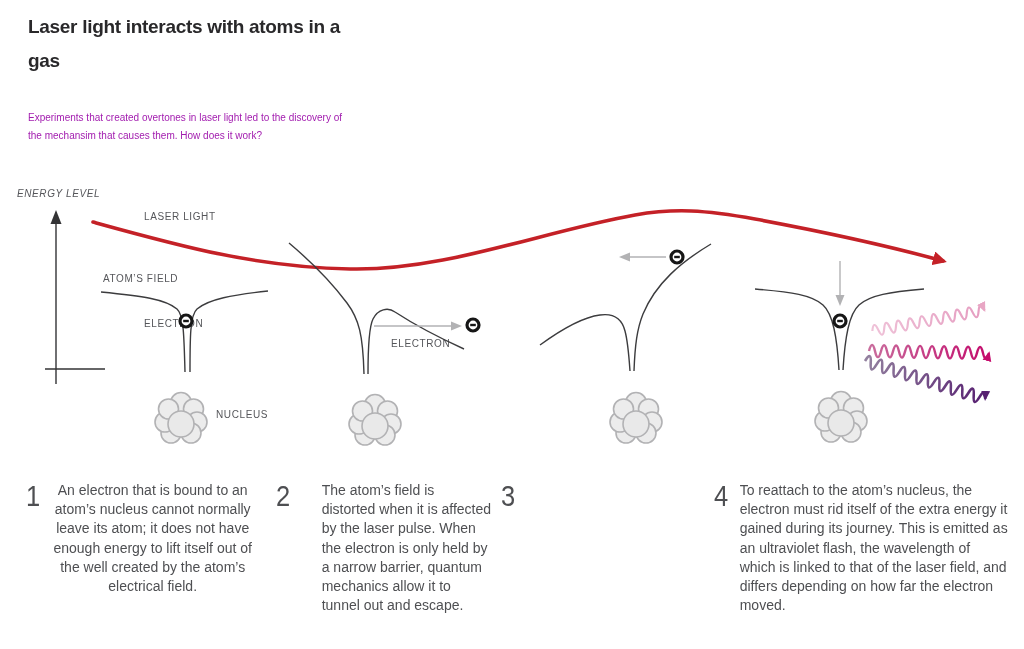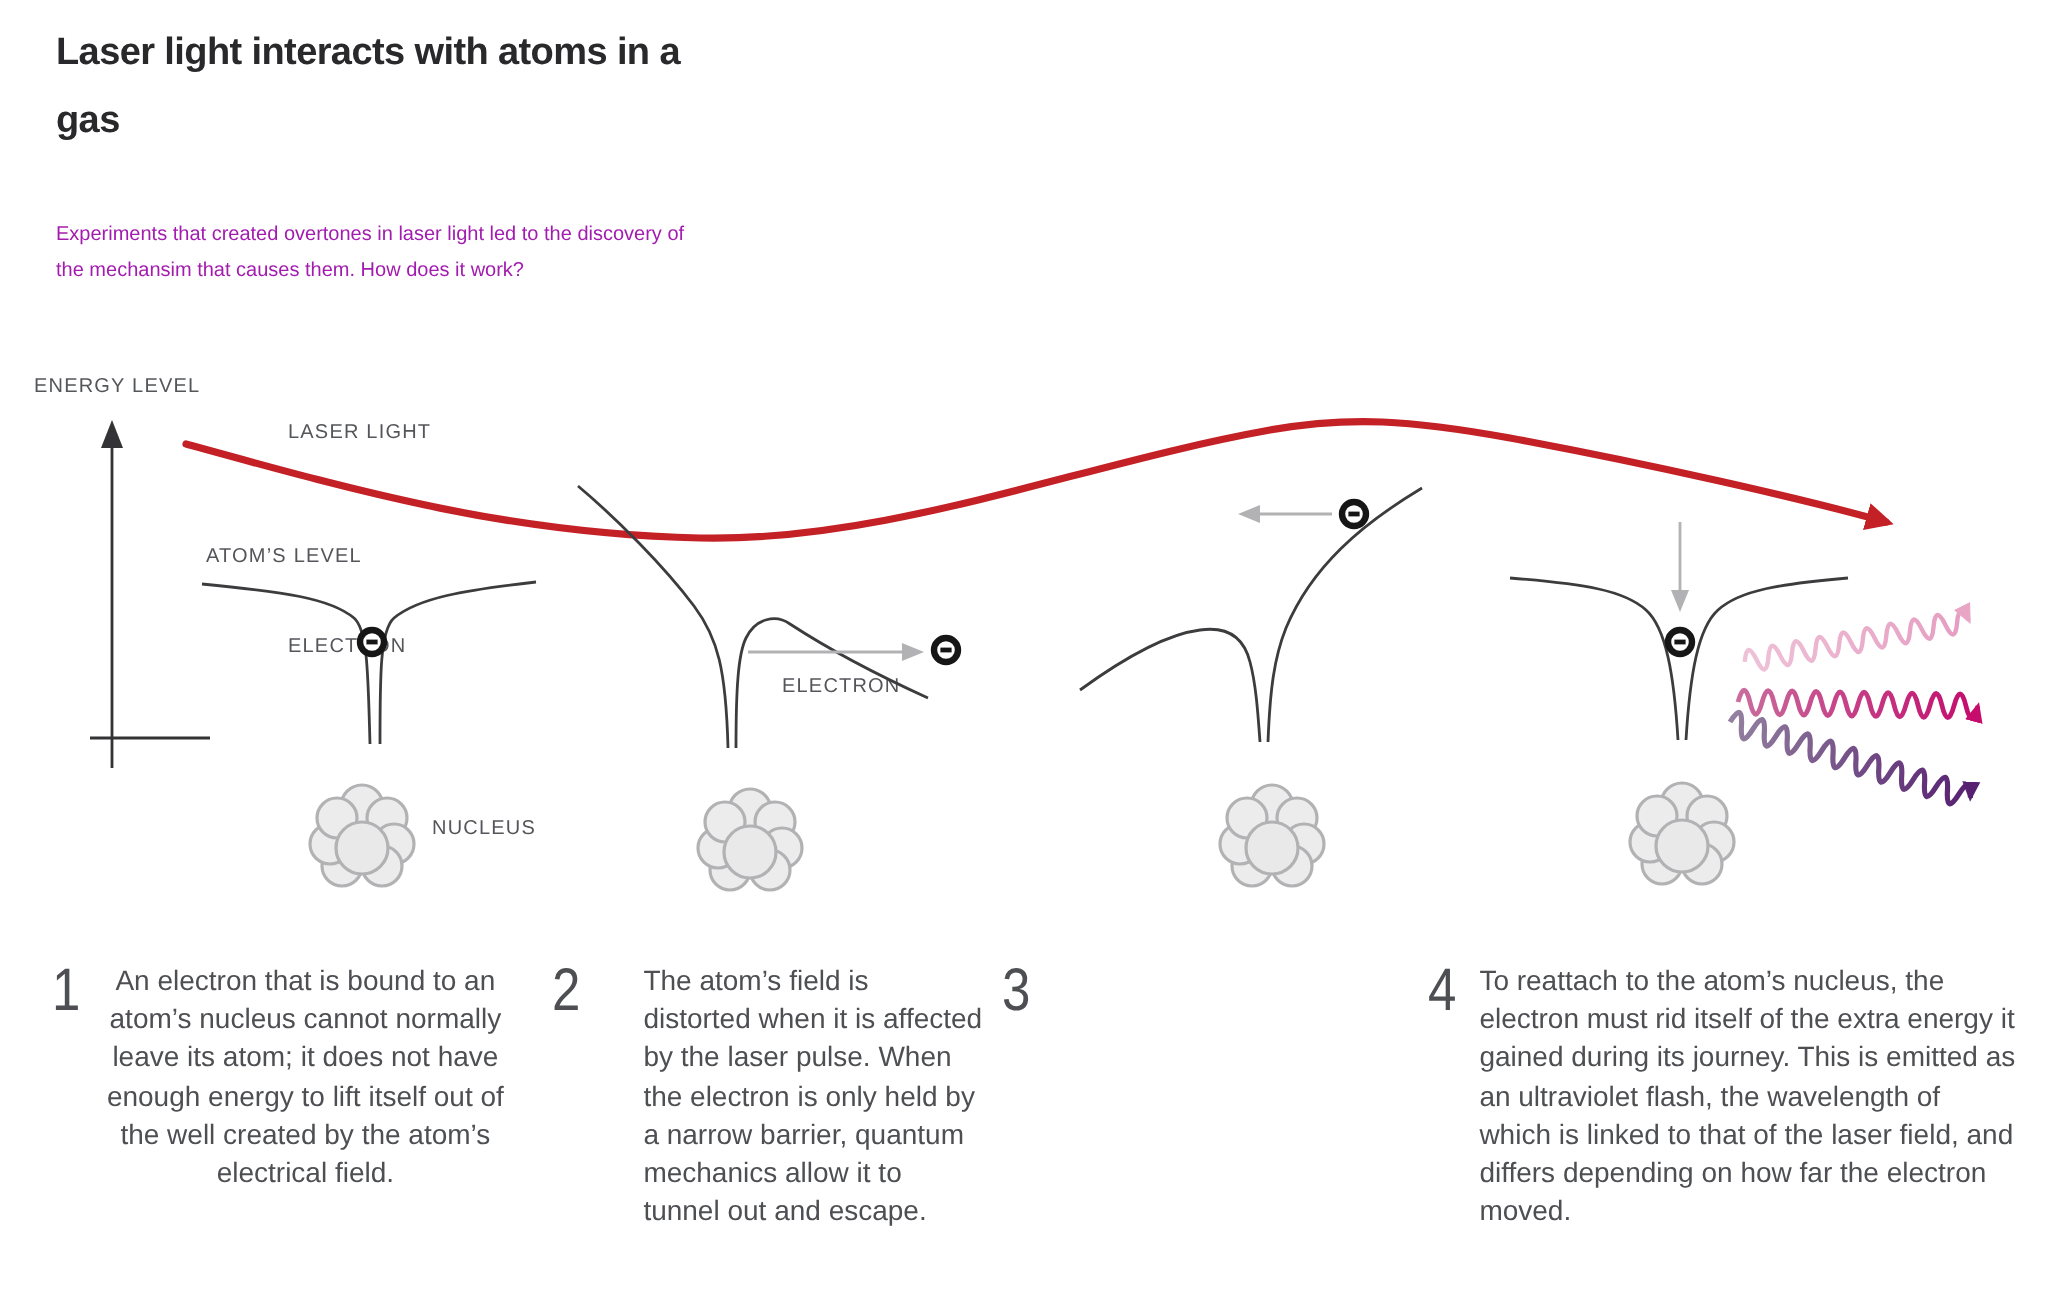--- a/index.html
+++ b/index.html
@@ -13,21 +13,21 @@
     letter-spacing:-0.3px;
   }
   .subtitle {
     position:absolute; left:28px; top:93px; width:318px;
     font-size:10px; line-height:17.5px; color:#a21caf;margin-top:16px;
   }
   .diagram-label {
     position:absolute; font-size:10px; letter-spacing:0.6px; color:#55565a;
     white-space:nowrap;
   }
-  #lbl-energy   { left:17px;  top:188px; }
+  #lbl-energy   { left:17px;  top:188px;font-style:italic; }
   #lbl-laser    { left:144px; top:211px; }
   #lbl-field    { left:103px; top:273px; }
   #lbl-electron { left:115px; top:318px;margin-left:29px; }
   #lbl-tunnel   { left:391px; top:338px; }
   #lbl-nucleus  { left:216px; top:409px; }
   .diagram-svg { position:absolute; left:0; top:180px; }
   .step { position:absolute; top:481px; display:flex; gap:9px; }
   .step-num {
     font-size:30px; line-height:30px; color:#4e4f52; font-weight:400;
     flex:0 0 auto; transform:scaleX(0.85); transform-origin:left top;
@@ -41,21 +41,21 @@
 </head>
 <body>
 
 <div class="screen">
 
   <div class="title">Laser light interacts with atoms in a gas</div>
   <div class="subtitle">Experiments that created overtones in laser light led to the discovery of the mechansim that causes them. How does it work?</div>
 
   <div class="diagram-label" id="lbl-energy">ENERGY LEVEL</div>
   <div class="diagram-label" id="lbl-laser">LASER LIGHT</div>
-  <div class="diagram-label" id="lbl-field">ATOM’S LEVEL</div>
+  <div class="diagram-label" id="lbl-field">ATOM’S FIELD</div>
   <div class="diagram-label" id="lbl-electron">ELECTRON</div>
   <div class="diagram-label" id="lbl-tunnel">ELECTRON</div>
   <div class="diagram-label" id="lbl-nucleus">NUCLEUS</div>
 
   <svg class="diagram-svg" width="1024" height="300" viewBox="0 180 1024 300">
     <defs>
       <marker id="mRed" markerUnits="userSpaceOnUse" markerWidth="16" markerHeight="14" refX="10" refY="7" orient="auto">
         <path d="M0,0 L14,7 L0,14 Z" fill="#c42127"></path>
       </marker>
       <marker id="mPink" markerUnits="userSpaceOnUse" markerWidth="11" markerHeight="10" refX="8" refY="5" orient="auto">

